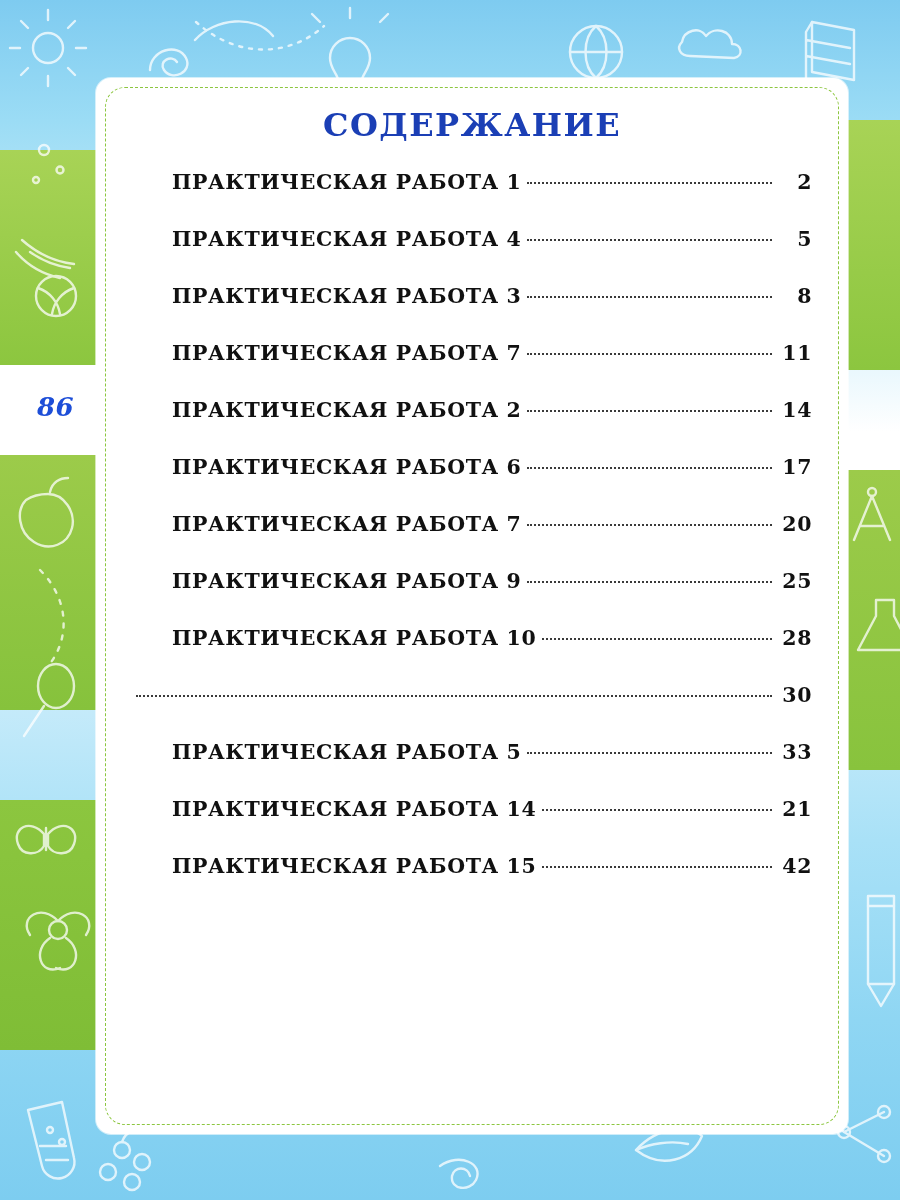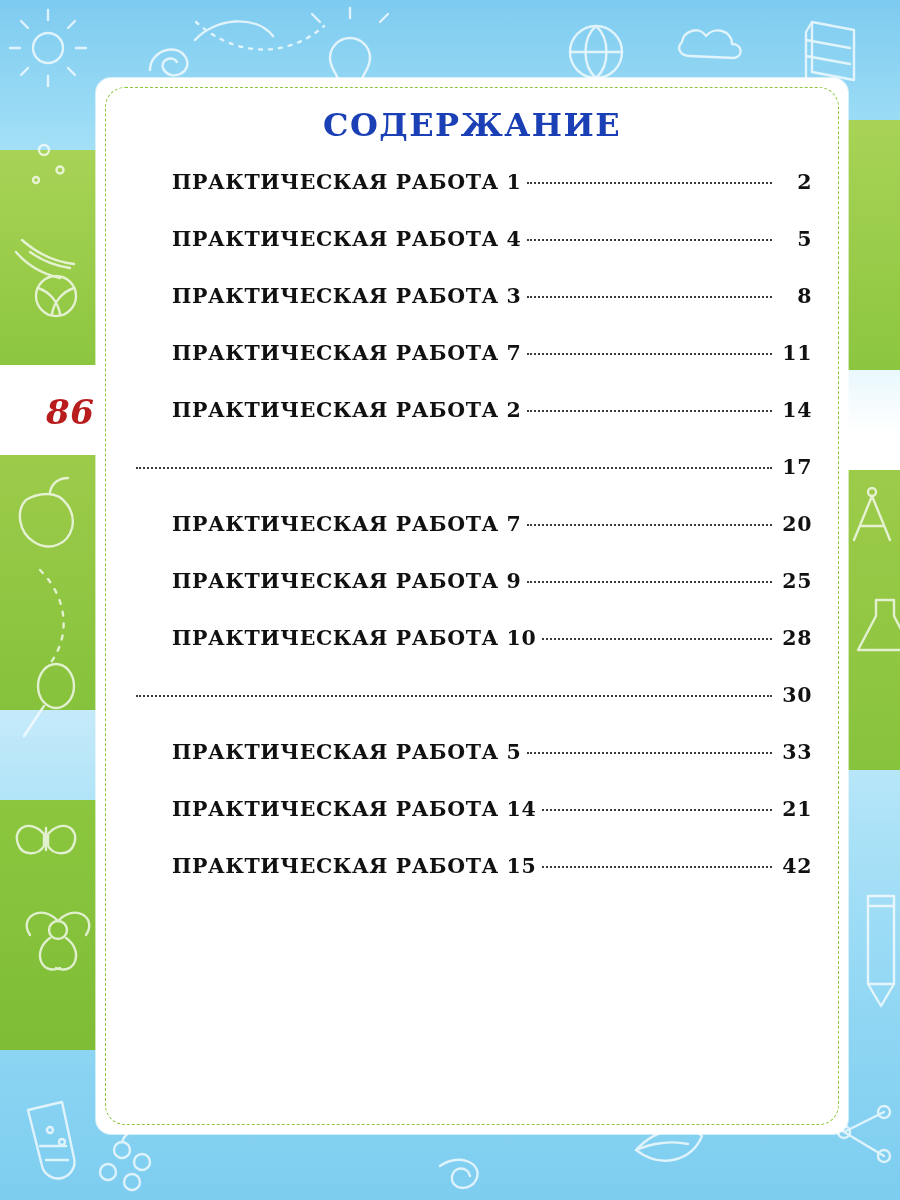--- a/index.html
+++ b/index.html
@@ -64,27 +64,27 @@
   .bg-doodles {
     position: absolute;
     inset: 0;
     opacity: 0.75;
     pointer-events: none;
   }
 
   
   .page-number {
     position: absolute;
-    left: 46px;
+    left: 37px;
     top: 392px;
     font-family: "DejaVu Serif", serif;
     font-style: italic;
     font-weight: bold;
-    font-size: 34px;
-    color: #b91c1c;
+    font-size: 26px;
+    color: #1d4ed8;
     letter-spacing: 0.5px;
   }
 
   
   .card-outer {
     position: absolute;
     left: 96px;
     top: 78px;
     width: 752px;
     height: 1056px;
@@ -338,20 +338,21 @@
           <span class="toc-page">11</span>
         </div>
 
         <div class="toc-row">
           <span class="toc-label">ПРАКТИЧЕСКАЯ РАБОТА 2</span>
           <span class="toc-dots"></span>
           <span class="toc-page">14</span>
         </div>
 
         <div class="toc-row">
+          <span class="toc-label">ПРАКТИЧЕСКАЯ РАБОТА 6</span>
           <span class="toc-dots"></span>
           <span class="toc-page">17</span>
         </div>
 
         <div class="toc-row">
           <span class="toc-label">ПРАКТИЧЕСКАЯ РАБОТА 7</span>
           <span class="toc-dots"></span>
           <span class="toc-page">20</span>
         </div>
 

